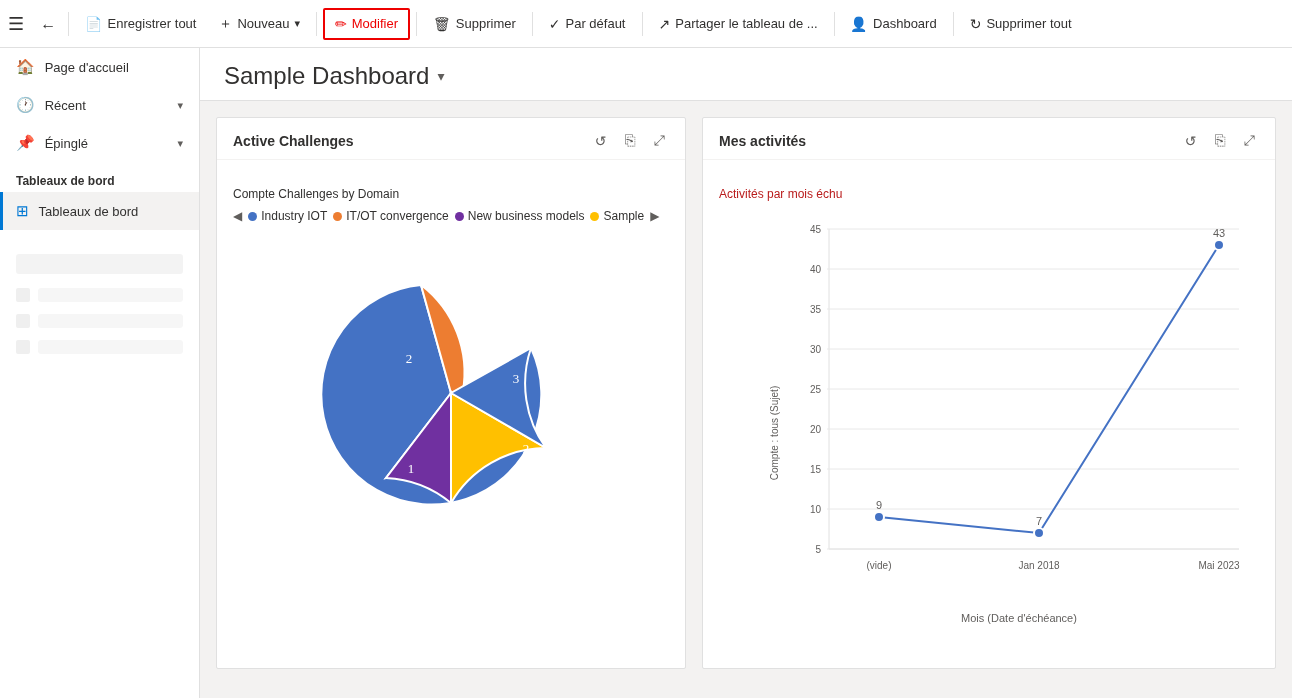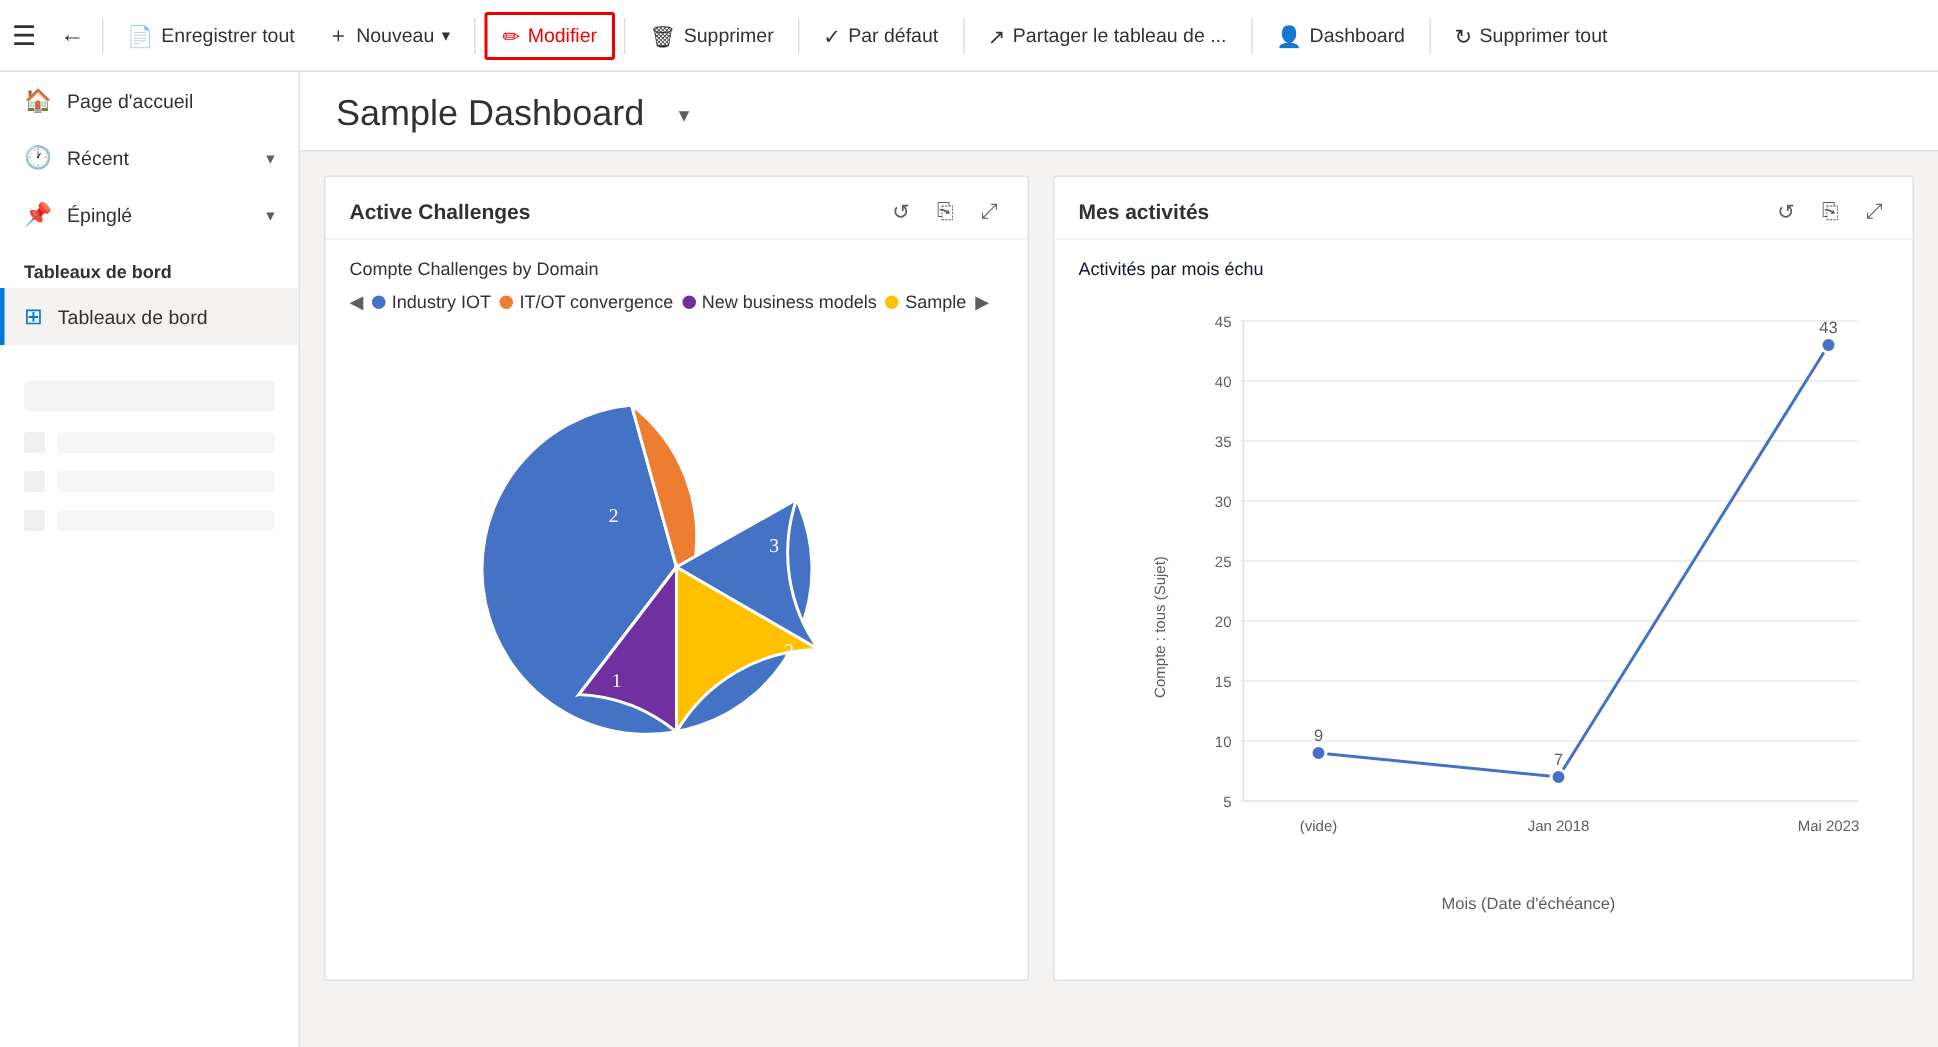--- a/index.html
+++ b/index.html
@@ -44,33 +44,33 @@
       border-left: 3px solid #0078d4; background: #f3f2f1; padding-left: 13px;
     }
     .sidebar-item.active .si-icon { color: #0078d4; }
     .sidebar-blur { height: 20px; background: #e8e8e8; border-radius: 3px; margin: 8px 16px; opacity: 0.5; }
     .sidebar-blur-sm { height: 14px; background: #e8e8e8; border-radius: 3px; margin: 6px 16px; opacity: 0.4; }
 
     
     .content { flex: 1; overflow: auto; padding: 0; background: #f3f2f1; }
     .content-header {
       background: #fff; padding: 14px 24px 10px; border-bottom: 1px solid #e0e0e0;
-      display: flex; align-items: center; gap: 23px;
+      display: flex; align-items: center; gap: 8px;
     }
     .content-title { font-size: 24px; font-weight: 300; color: #323130; }
     .content-title-chevron { font-size: 14px; color: #605e5c; cursor: pointer; }
 
     .dashboard-grid {
       display: grid; grid-template-columns: 1fr 1fr; gap: 16px; padding: 16px;
     }
 
     
     .widget-card {
       background: #fff; border: 1px solid #e0e0e0; border-radius: 2px;
-      display: flex; flex-direction: column;
+      display: flex; flex-direction: column; gap: 15px;
     }
     .widget-header {
       display: flex; align-items: center; padding: 12px 16px 8px;
       border-bottom: 1px solid #f3f2f1;
     }
     .widget-title { font-size: 14px; font-weight: 600; color: #323130; flex: 1; }
     .widget-actions { display: flex; gap: 10px; }
     .widget-action-btn {
       background: none; border: none; cursor: pointer; color: #605e5c; font-size: 14px; padding: 2px 4px;
     }
@@ -80,21 +80,21 @@
     .legend { display: flex; align-items: center; gap: 6px; flex-wrap: wrap; font-size: 12px; color: #323130; margin-bottom: 10px; }
     .legend-dot { width: 9px; height: 9px; border-radius: 50%; display: inline-block; flex-shrink: 0; }
     .legend-item { display: flex; align-items: center; gap: 4px; }
     .legend-nav { background: none; border: none; cursor: pointer; font-size: 12px; color: #605e5c; }
 
     
     .pie-container { display: flex; justify-content: center; align-items: center; height: 320px; }
     .chart-x-label {
       text-align: center; font-size: 11px; color: #605e5c; margin-top: 20px;
     }
-    .activites-title { font-size: 12px; color: #0f172a; margin-bottom: 8px; }
+    .activites-title { font-size: 12px; color: #b91c1c; margin-bottom: 8px; }
   </style>
 </head>
 <body>
 
 <div class="toolbar">
   <button class="hamburger">☰</button>
   <button class="back-btn">←</button>
   <div class="toolbar-sep"></div>
   <button class="toolbar-btn">
     <span class="icon">📄</span>

